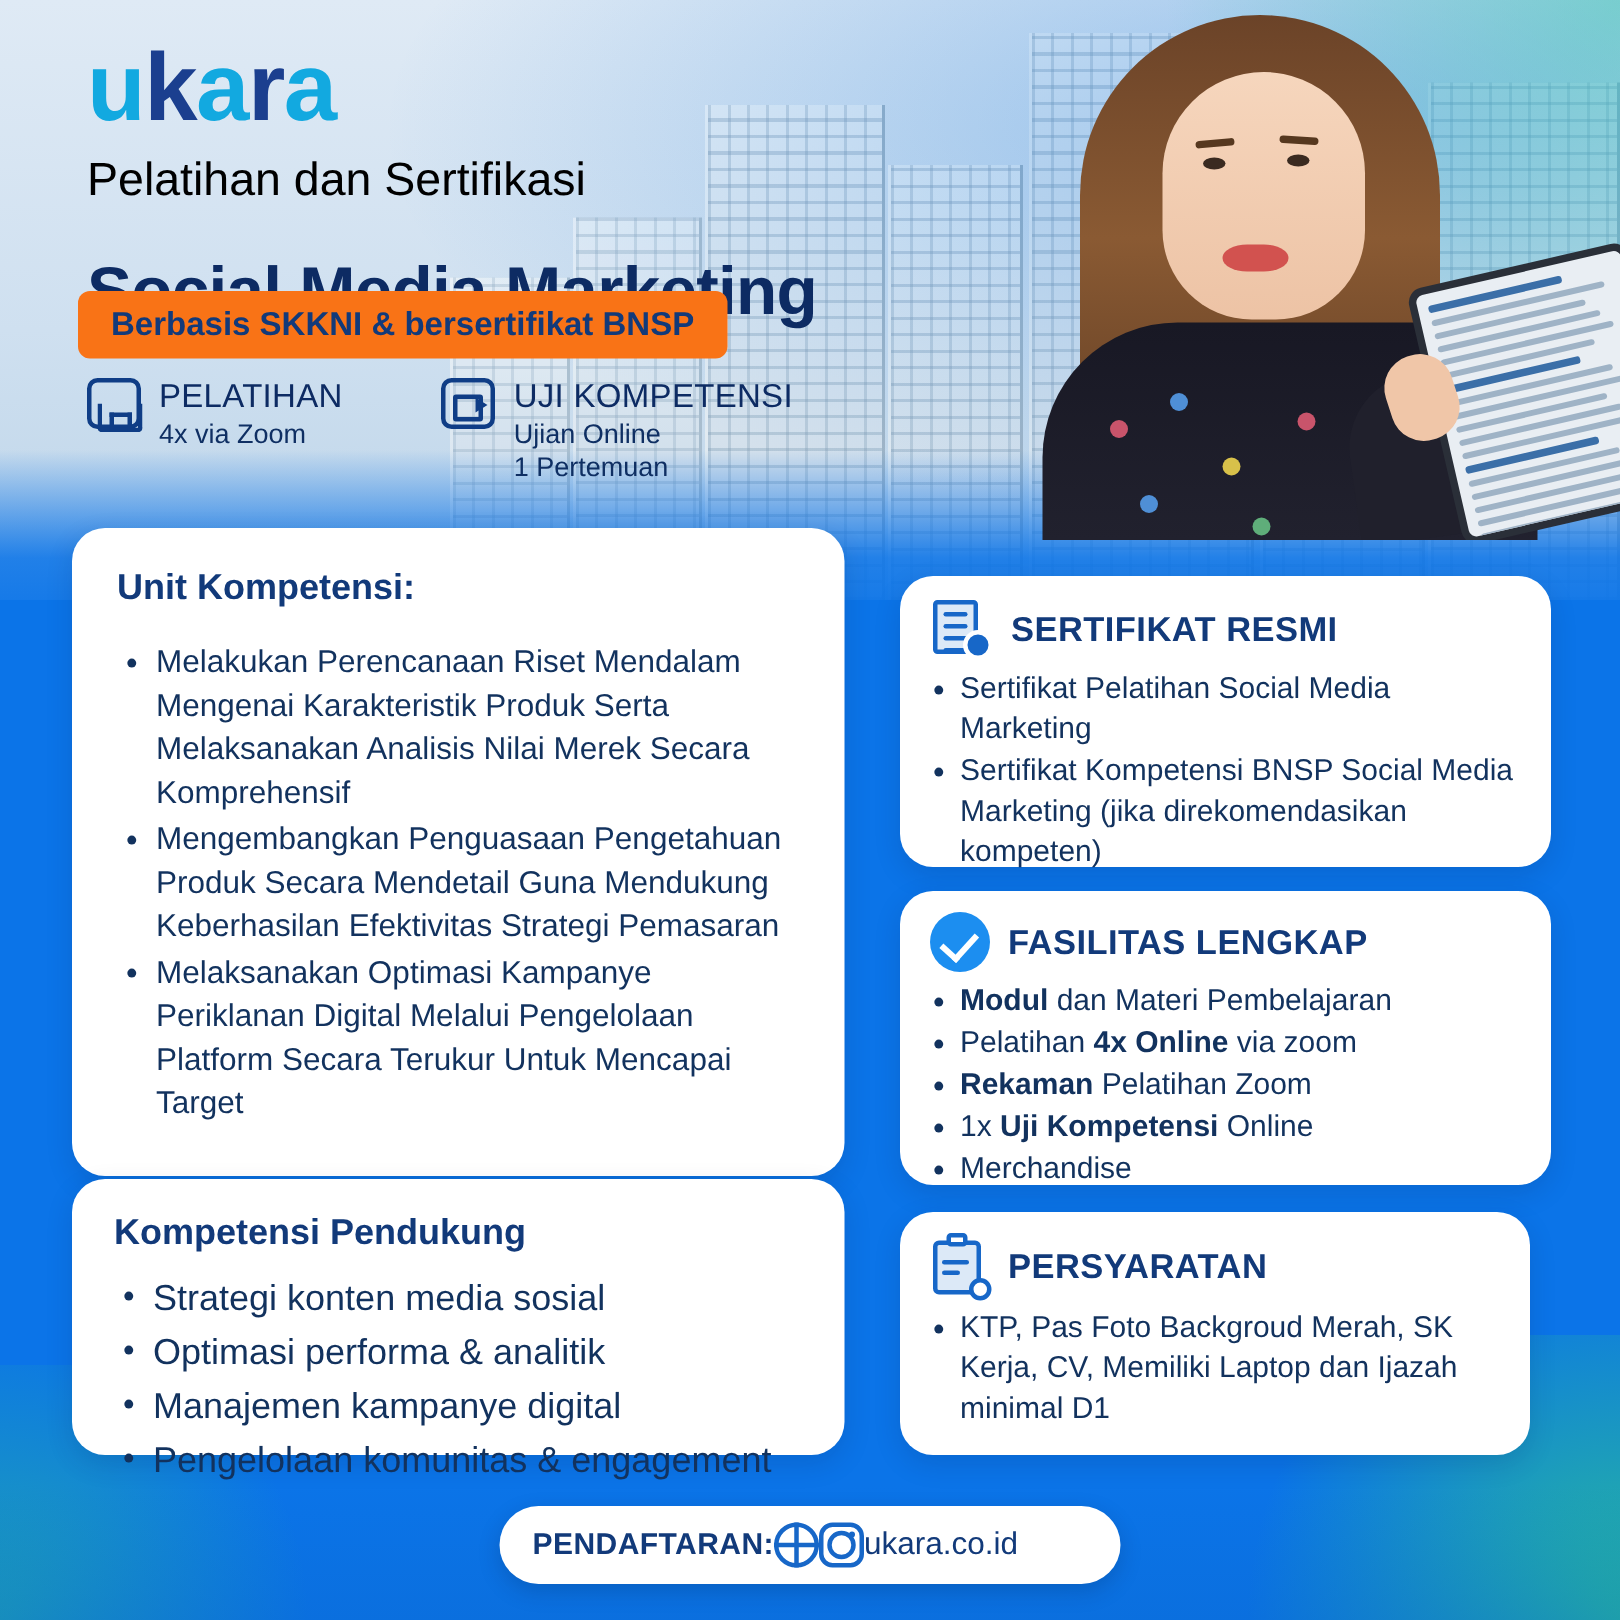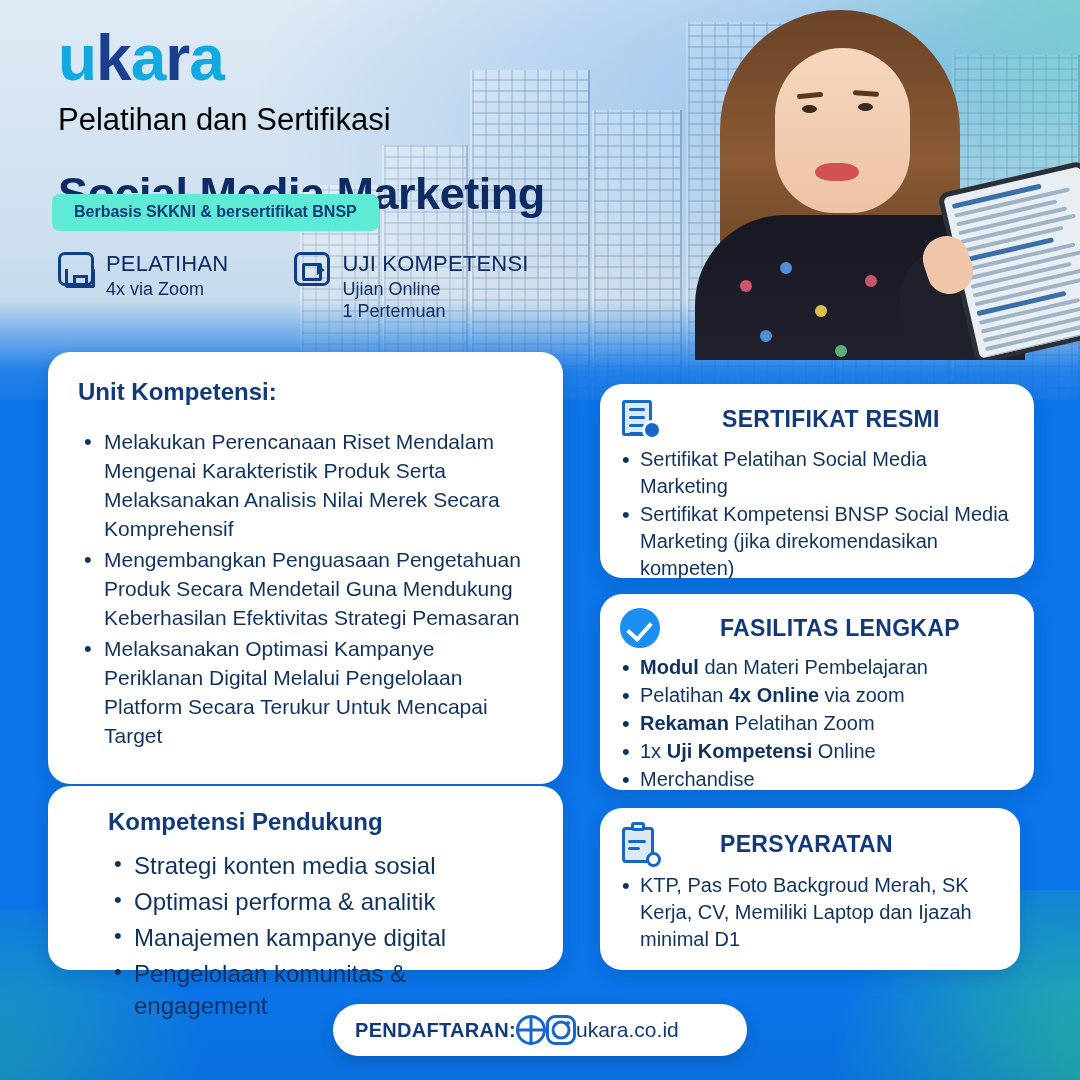--- a/index.html
+++ b/index.html
@@ -134,24 +134,24 @@
   .head-sub {
     position: absolute; left: 58px; top: 102px;
     font-size: 31px; color: #000000; font-weight: 400;
   }
   .head-title {
     position: absolute; left: 58px; top: 136px;
     font-size: 45px; font-weight: 700; color: #0d2b63; letter-spacing: -.5px; margin-top: 32px;
   }
   .badge {
     position: absolute; left: 52px; top: 194px;
-    background: #5eead4;
+    background: #f97316;
     padding: 9px 22px 10px 22px;
     border-radius: 8px;
-    font-size: 16px; font-weight: 700; color: #123a7a;
+    font-size: 22px; font-weight: 700; color: #123a7a;
   }
   
   .mode-row { position: absolute; left: 58px; top: 250px; display: flex; gap: 66px; }
   .mode { display: flex; gap: 12px; }
   .mode-ico {
     width: 36px; height: 34px; border: 3px solid #0f3d86; border-radius: 7px;
     position: relative; flex: none; margin-top: 2px;
   }
   .mode-ico.home:before {
     content: ""; position: absolute; left: 4px; top: 14px; width: 24px; height: 16px;
@@ -189,29 +189,29 @@
   ul.bul li:before {
     content: "•"; position: absolute; left: 6px; top: -1px; font-size: 22px; color: #12325e;
   }
   
   #card-unit { left: 48px; top: 352px; width: 515px; height: 432px; }
   #card-unit .inner { padding: 26px 30px 0 30px; }
   #card-unit ul.bul { margin-top: 22px; }
   #card-unit ul.bul li { margin-bottom: 2px; font-size: 21px; line-height: 1.38; }
   
   #card-pendukung { left: 48px; top: 786px; width: 515px; height: 184px; }
-  #card-pendukung .inner { padding: 22px 28px 0 28px; margin-left: 32px; }
+  #card-pendukung .inner { padding: 22px 28px 0 28px; }
   #card-pendukung ul.bul { margin-top: 14px; }
   #card-pendukung ul.bul li { font-size: 24px; margin-bottom: 4px; }
   
   #card-sertifikat { left: 600px; top: 384px; width: 434px; height: 194px; }
   #card-fasilitas { left: 600px; top: 594px; width: 434px; height: 196px; }
   #card-persyaratan { left: 600px; top: 808px; width: 420px; height: 162px; }
   .rc-head { display: flex; align-items: center; gap: 12px; padding: 14px 20px 0 20px; }
-  .rc-title { font-size: 23px; font-weight: 700; color: #123a7a; letter-spacing: .3px; margin-left: 48px; }
+  .rc-title { font-size: 23px; font-weight: 700; color: #123a7a; letter-spacing: .3px; }
   .rc-body { padding: 6px 18px 0 10px; }
   .rc-body ul.bul li { font-size: 20px; line-height: 1.35; margin-bottom: 1px; padding-left: 30px; }
   .rc-body ul.bul li:before { left: 12px; }
   
   .ic-cert {
     width: 42px; height: 42px; position: relative; flex: none;
   }
   .ic-cert .pg {
     position: absolute; left: 2px; top: 2px; width: 30px; height: 36px;
     background: #dce9f7; border: 3px solid #1767c8; border-radius: 3px;

